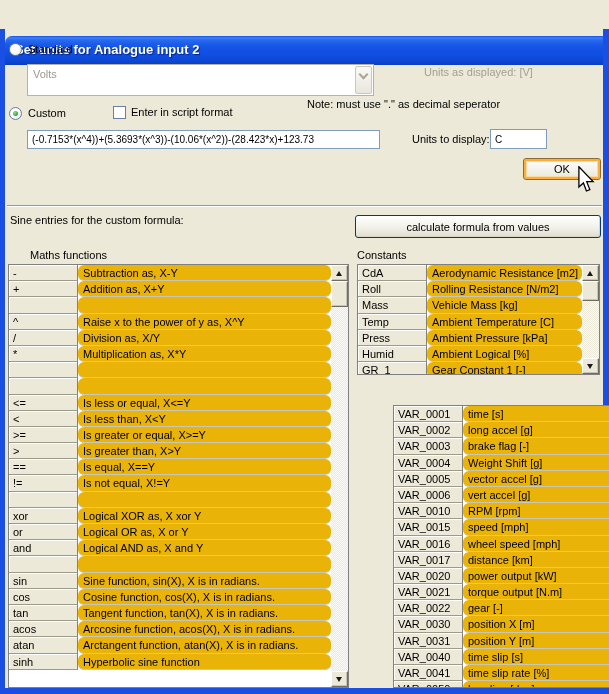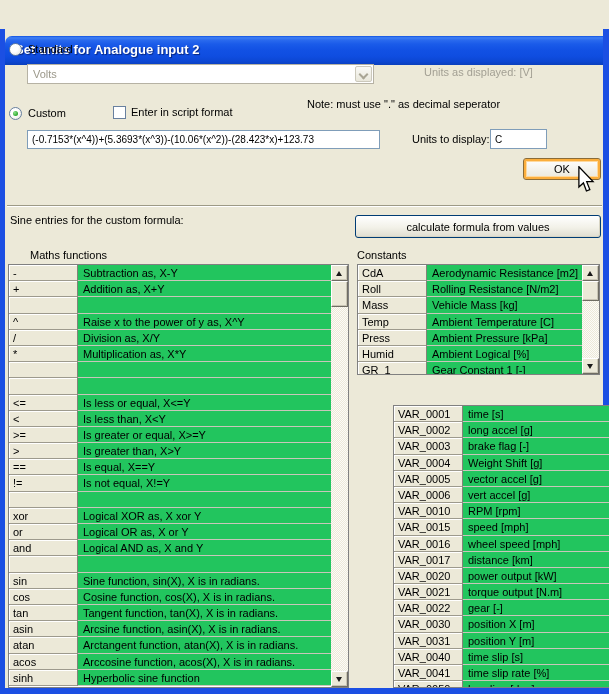--- a/index.html
+++ b/index.html
@@ -35,21 +35,21 @@
   .radio .dot {
     position: absolute; left: 3px; top: 3px; width: 5px; height: 5px; border-radius: 50%;
     background: radial-gradient(circle at 35% 35%, #8AE28A, #1E9E1E 80%);
   }
   .checkbox {
     position: absolute; width: 13px; height: 13px; background: #fff; border: 1px solid #68809F;
   }
 
   
   .combo {
-    position: absolute; left: 27px; top: 64px; width: 347px; height: 20px;
+    position: absolute; left: 27px; top: 64px; width: 347px; height: 32px;
     background: #fff; border: 1px solid #B6B2A4;
   }
   .combo .val { position: absolute; left: 5px; top: 3px; color: #9B988A; }
   .combo .drop {
     position: absolute; right: 1px; top: 1px; bottom: 1px; width: 17px;
     background: linear-gradient(180deg,#F9F9F6,#E9E7DB);
     border: 1px solid #CBC8BB; border-radius: 2px;
   }
   .combo .chev {
     position: absolute; left: 4px; top: 4px; width: 7px; height: 7px;
@@ -97,21 +97,21 @@
   #constants-table { left: 357px; top: 264px; width: 243px; height: 111px; }
   #vars-table      { left: 357px; top: 405px; width: 243px; height: 283px; margin-left: 36px; }
   .rows { flex: 1 1 auto; overflow: hidden; display: flex; flex-direction: column; }
   .trow { display: flex; flex: 0 0 16.2px; height: 16.2px; }
   .tc   { white-space: nowrap; overflow: hidden; line-height: 14px; padding-top: 1px; }
   .c1 {
     flex: 0 0 69px; width: 69px; background: #ECE9D8; padding-left: 4px;
     border-right: 1px solid #848278; border-bottom: 1px solid #9D9A8D;
     box-shadow: inset 1px 1px 0 #FFFFFF;
   }
-  .c2 { flex: 1 1 auto; background: #22c55e; padding-left: 5px; border-bottom: 1px solid #C9C6BA; }
+  .c2 { flex: 1 1 auto; background: #eab308; padding-left: 5px; border-bottom: 1px solid #C9C6BA; border-radius: 6px; }
 
   
   .sbar { flex: 0 0 17px; width: 17px; display: flex; flex-direction: column; }
   .strack {
     flex: 1 1 auto;
     background-color: #FCFBF8;
     background-image:
       linear-gradient(45deg,#ECE9D8 25%,transparent 25%,transparent 75%,#ECE9D8 75%),
       linear-gradient(45deg,#ECE9D8 25%,transparent 25%,transparent 75%,#ECE9D8 75%);
     background-size: 2px 2px; background-position: 0 0, 1px 1px;
@@ -261,30 +261,26 @@
         </div>
         <div class="trow">
           <div class="tc c1">cos</div>
           <div class="tc c2">Cosine function, cos(X), X is in radians.</div>
         </div>
         <div class="trow">
           <div class="tc c1">tan</div>
           <div class="tc c2">Tangent function, tan(X), X is in radians.</div>
         </div>
         <div class="trow">
-          <div class="tc c1">asin</div>
-          <div class="tc c2">Arcsine function, asin(X), X is in radians.</div>
+          <div class="tc c1">acos</div>
+          <div class="tc c2">Arccosine function, acos(X), X is in radians.</div>
         </div>
         <div class="trow">
           <div class="tc c1">atan</div>
           <div class="tc c2">Arctangent function, atan(X), X is in radians.</div>
-        </div>
-        <div class="trow">
-          <div class="tc c1">acos</div>
-          <div class="tc c2">Arccosine function, acos(X), X is in radians.</div>
         </div>
         <div class="trow">
           <div class="tc c1">sinh</div>
           <div class="tc c2">Hyperbolic sine function</div>
         </div>
       </div>
     <div class="sbar">
       <div class="sbtn">
           <span class="arr arr-up"></span>
         </div>

